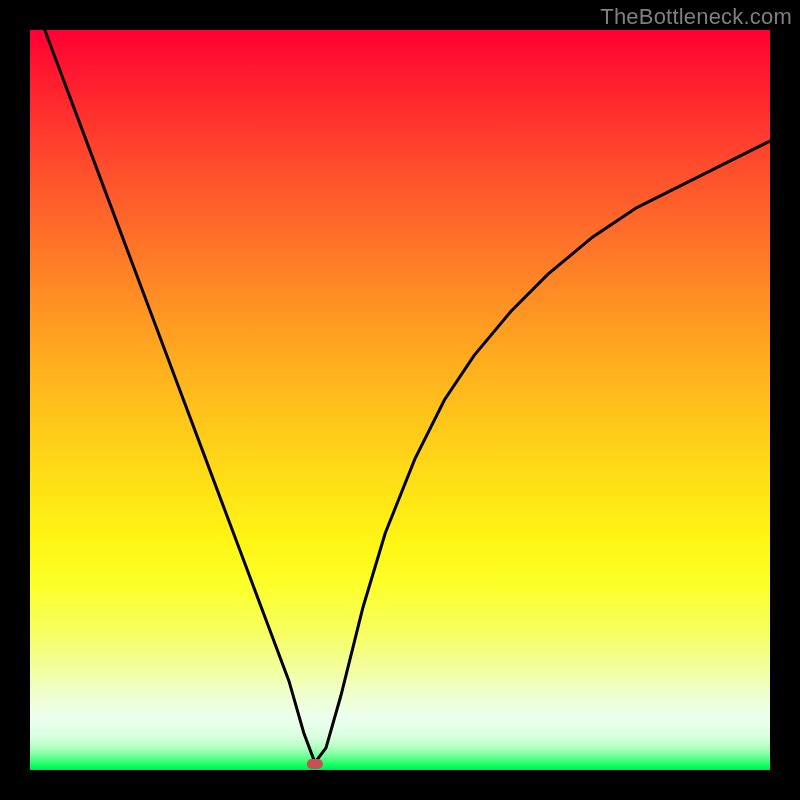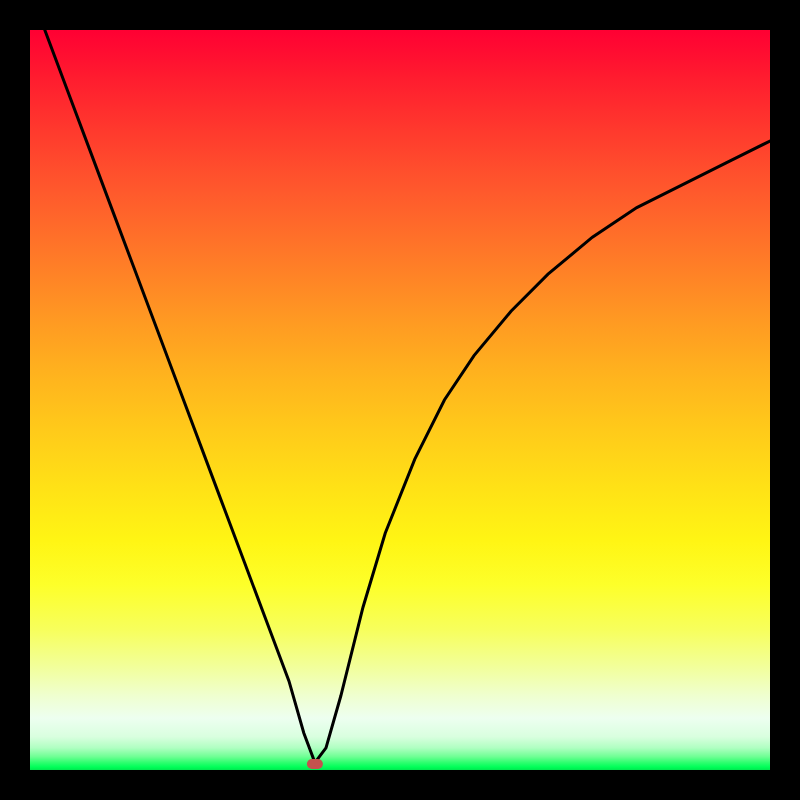--- a/index.html
+++ b/index.html
@@ -83,14 +83,15 @@
 <div class="frame">
 
   <div class="plot-area">
     <div class="gradient"></div>
     <svg class="curve-svg" viewBox="0 0 740 740" preserveAspectRatio="none">
       <path class="curve-path" d="M14.80 0.00 L37.00 59.20 L59.20 118.40 L81.40 177.60 L103.60 236.80 L125.80 296.00 L148.00 355.20 L170.20 414.40 L192.40 473.60 L214.60 532.80 L236.80 592.00 L259.00 651.20 L273.80 703.00 L284.90 732.60 L296.00 717.80 L310.80 666.00 L333.00 577.20 L355.20 503.20 L384.80 429.20 L414.40 370.00 L444.00 325.60 L481.00 281.20 L518.00 244.20 L562.40 207.20 L606.80 177.60 L651.20 155.40 L695.60 133.20 L740.00 111.00"></path>
       <rect class="marker" x="276.90" y="729.08" width="16" height="10" rx="5" ry="5"></rect>
     </svg>
   </div>
 
+  <div class="watermark">TheBottleneck.com</div>
 
 </div>
 
 </body></html>

